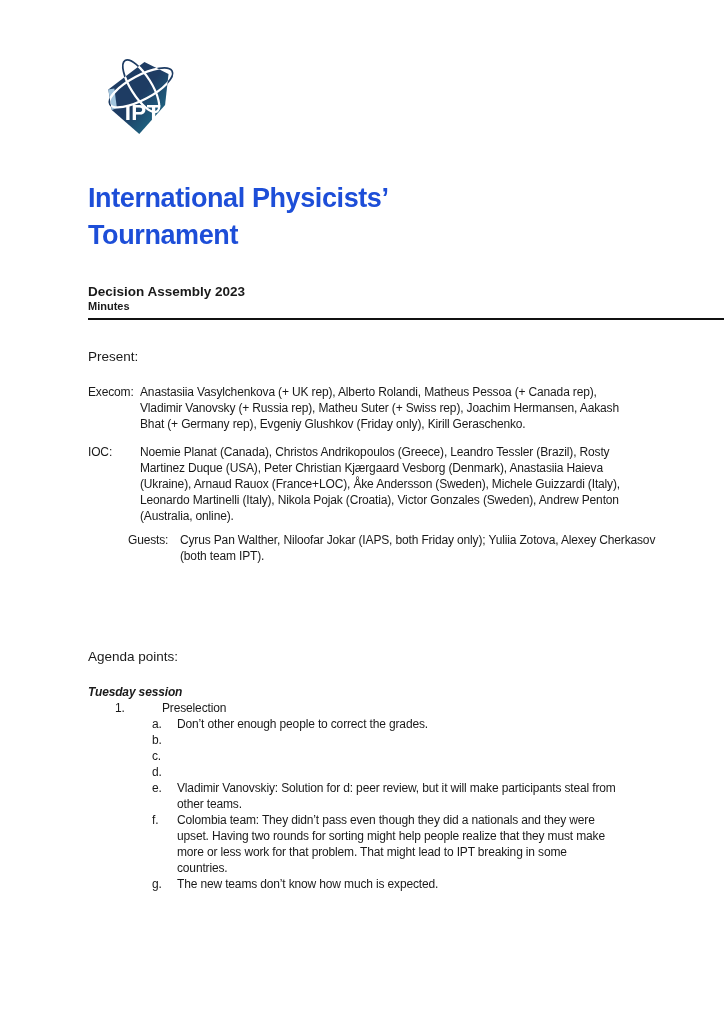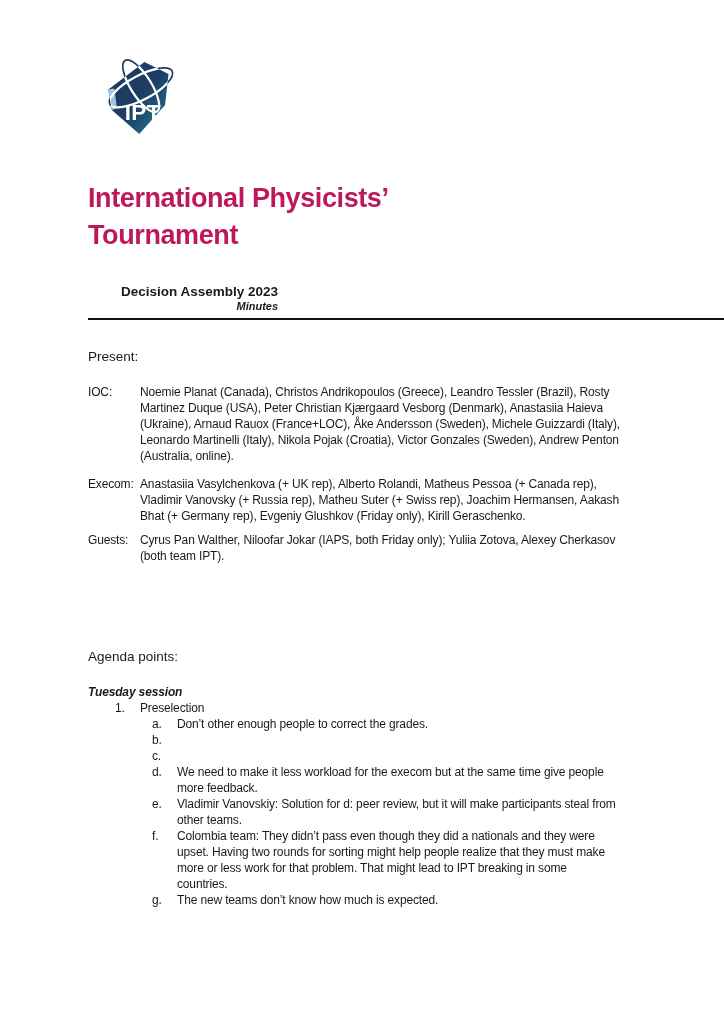--- a/index.html
+++ b/index.html
@@ -15,56 +15,56 @@
     width:724px; height:1024px;
     position:relative;
     font-family:"Liberation Sans", sans-serif;
     color:var(--text);
     overflow:hidden;
   }
   .logo{ position:absolute; left:98px; top:55px; width:86px; height:86px; }
   .doc-title{
     position:absolute; left:88px; top:180px;
     font-size:27px; font-weight:bold; letter-spacing:-0.4px;
-    line-height:37px; white-space:pre-wrap; color:#be185d;
+    line-height:37px; white-space:pre-wrap; color:#1d4ed8;
   }
   .subtitle-block{ position:absolute; left:88px; top:284px; }
-  .subtitle{ font-size:13.5px; font-weight:bold; line-height:16px;margin-left:33px; }
-  .subtitle-note{ font-size:11px; font-weight:bold; font-style:italic; line-height:13px;text-align:right; }
+  .subtitle{ font-size:13.5px; font-weight:bold; line-height:16px; }
+  .subtitle-note{ font-size:11px; font-weight:bold; line-height:13px; }
   .rule{
     position:absolute; left:88px; top:318px; width:636px; height:2px;
     background:var(--rule); border:none;
   }
   .present-heading{
     position:absolute; left:88px; top:348px;
     font-size:13.5px; line-height:17px;
   }
   .present-rows{ position:absolute; left:88px; top:384px; width:600px; }
   .present-row{ display:flex; align-items:flex-start; }
   .present-row + .present-row{ margin-top:12px; }
-  .present-row:nth-child(3){ margin-top:8px; }
+  .present-row:nth-child(3){ margin-top:8px;margin-left:40px; }
   .present-label{
     flex:0 0 52px; font-size:12px; line-height:16px; letter-spacing:-0.15px;
   }
   .present-text{
     flex:1 1 auto; font-size:12px; line-height:16px; letter-spacing:-0.15px;
     white-space:pre-wrap;
   }
   .agenda-heading{
     position:absolute; left:88px; top:648px;
     font-size:13.5px; line-height:17px;
   }
   .agenda-body{ position:absolute; left:88px; top:680px; width:600px; }
   .session-title{
     font-size:12px; font-weight:bold; font-style:italic;
     line-height:16px; margin-top:4px; letter-spacing:-0.15px;
   }
   .topic-row{ display:flex; font-size:12px; line-height:16px; letter-spacing:-0.15px; }
   .topic-number{ flex:0 0 25px; margin-left:27px; }
-  .topic-title{ flex:1 1 auto; }
+  .topic-title{ flex:1 1 auto;margin-left:22px; }
   .agenda-items{ }
   .agenda-item{ display:flex; font-size:12px; line-height:16px; letter-spacing:-0.15px; }
   .item-marker{ flex:0 0 25px; margin-left:64px; }
   .item-text{ flex:1 1 auto; white-space:pre-wrap; max-width:470px; }
   .logo-ipt-text{
     font-family:"Liberation Sans", sans-serif;
     font-weight:bold; font-size:26px; fill:#ffffff; letter-spacing:0.5px;
   }
 </style>
 </head>
@@ -101,32 +101,32 @@
   <div class="subtitle">Decision Assembly 2023</div>
   <div class="subtitle-note">Minutes</div>
 </div>
 
 <div class="rule"></div>
 
 <div class="present-heading">Present:</div>
 
 <div class="present-rows">
   <div class="present-row">
+    <div class="present-label">Execom:</div>
+    <div class="present-text">Anastasiia Vasylchenkova (+ UK rep), Alberto Rolandi, Matheus Pessoa (+ Canada rep),
+Vladimir Vanovsky (+ Russia rep), Matheu Suter (+ Swiss rep), Joachim Hermansen, Aakash
+Bhat (+ Germany rep), Evgeniy Glushkov (Friday only), Kirill Geraschenko.</div>
+  </div>
+  <div class="present-row">
     <div class="present-label">IOC:</div>
     <div class="present-text">Noemie Planat (Canada), Christos Andrikopoulos (Greece), Leandro Tessler (Brazil), Rosty
 Martinez Duque (USA), Peter Christian Kjærgaard Vesborg (Denmark), Anastasiia Haieva
 (Ukraine), Arnaud Rauox (France+LOC), Åke Andersson (Sweden), Michele Guizzardi (Italy),
 Leonardo Martinelli (Italy), Nikola Pojak (Croatia), Victor Gonzales (Sweden), Andrew Penton
 (Australia, online).</div>
-  </div>
-  <div class="present-row">
-    <div class="present-label">Execom:</div>
-    <div class="present-text">Anastasiia Vasylchenkova (+ UK rep), Alberto Rolandi, Matheus Pessoa (+ Canada rep),
-Vladimir Vanovsky (+ Russia rep), Matheu Suter (+ Swiss rep), Joachim Hermansen, Aakash
-Bhat (+ Germany rep), Evgeniy Glushkov (Friday only), Kirill Geraschenko.</div>
   </div>
   <div class="present-row">
     <div class="present-label">Guests:</div>
     <div class="present-text">Cyrus Pan Walther, Niloofar Jokar (IAPS, both Friday only); Yuliia Zotova, Alexey Cherkasov
 (both team IPT).</div>
   </div>
 </div>
 
 <div class="agenda-heading">Agenda points:</div>
 
@@ -142,22 +142,20 @@
       <span class="item-text">Don’t other enough people to correct the grades.</span>
     </div>
     <div class="agenda-item">
       <span class="item-marker">b.</span>
     </div>
     <div class="agenda-item">
       <span class="item-marker">c.</span>
     </div>
     <div class="agenda-item">
       <span class="item-marker">d.</span>
-      <span class="item-text">We need to make it less workload for the execom but at the same time give people
-more feedback.</span>
     </div>
     <div class="agenda-item">
       <span class="item-marker">e.</span>
       <span class="item-text">Vladimir Vanovskiy: Solution for d: peer review, but it will make participants steal from
 other teams.</span>
     </div>
     <div class="agenda-item">
       <span class="item-marker">f.</span>
       <span class="item-text">Colombia team: They didn’t pass even though they did a nationals and they were
 upset. Having two rounds for sorting might help people realize that they must make

